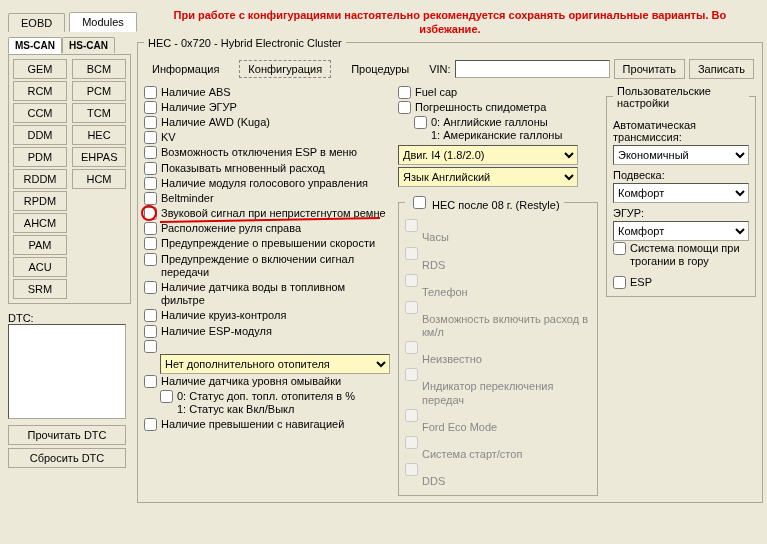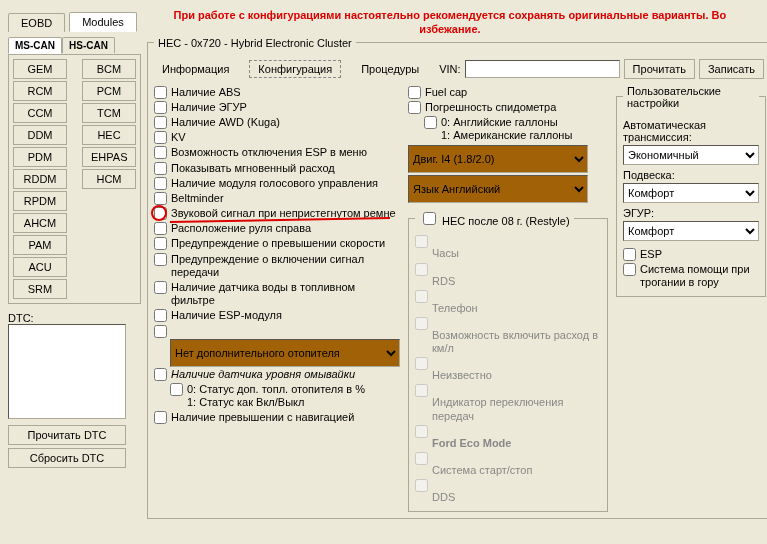--- a/index.html
+++ b/index.html
@@ -6,21 +6,21 @@
 body { margin: 0; padding: 8px; background: #ece9d8; width: 767px; height: 544px; overflow: hidden; }
 .top-row { display: flex; align-items: center; gap: 4px; }
 .tab-btn { padding: 3px 12px; background: #ece9d8; border: 1px solid #aca899; border-bottom: none; border-radius: 2px 2px 0 0; cursor: pointer; }
 .tab-btn.active { background: #fff; border-bottom: 1px solid #fff; position: relative; z-index: 2; }
 .warning { color: #d00; font-weight: bold; text-align: center; flex: 1; line-height: 1.3; padding: 0 6px; }
 .btn { padding: 3px 8px; background: #ece9d8; border: 1px solid #aca899; cursor: pointer; min-height: 20px; }
 .main { display: flex; gap: 6px; }
 .side { display: flex; flex-direction: column; }
 .side-tabs { display: flex; align-items: center; }
 .side-tabs .tab-btn { padding: 2px 6px; font-weight: bold; font-size: 10px; }
-.side-cols { display: flex; gap: 15px; border: 1px solid #aca899; padding: 4px; background: #ece9d8; }
+.side-cols { display: flex; gap: 5px; border: 1px solid #aca899; padding: 4px; background: #ece9d8; }
 .side-col { display: flex; flex-direction: column; gap: 2px; }
 .side-col .btn { width: 54px; text-align: center; }
 .dtc-label { margin-top: 8px; }
 .dtc-box { width: 118px; height: 95px; background: #fff; border: 1px inset #aca899; overflow: auto; }
 .dtc-btns { display: flex; flex-direction: column; gap: 3px; margin-top: 6px; }
 .dtc-btns .btn { width: 118px; }
 fieldset { border: 1px solid #aca899; padding: 6px; margin: 0; }
 legend { padding: 0 4px; }
 .panel { flex: 1; }
 .panel-tabs { display: flex; gap: 12px; align-items: center; padding: 4px 0 6px; }
@@ -28,21 +28,21 @@
 .ptab.active { border: 1px dashed #888; }
 .vin-row { display: flex; align-items: center; gap: 4px; }
 .vin-row input[type=text] { width: 155px; height: 18px; border: 1px inset #aca899; background: #fff; }
 .content { display: flex; gap: 8px; }
 .col1 { flex: 1; }
 .chk-row { display: flex; align-items: flex-start; gap: 4px; padding: 1px 0; }
 .chk-row input[type=checkbox] { margin: 0; width: 13px; height: 13px; }
 .chk-row .lbl { line-height: 1.2; }
 .chk-row.ml { margin-left: 16px; }
 .chk-row.disabled .lbl { color: #888; margin-top: 12px; }
-select.combo { width: 180px; height: 28px; background: #a16207; border: 1px inset #aca899; }
+select.combo { width: 180px; height: 20px; background: #fef9c3; border: 1px inset #aca899; }
 .col2 { width: 200px; display: flex; flex-direction: column; gap: 2px; }
 .col3 { width: 150px; }
 .user-set label { display: block; margin-top: 4px; }
 .user-set select { width: 100%; height: 20px; background: #fff; border: 1px inset #aca899; margin-top: 2px; }
 .bottom-btns { display: flex; gap: 6px; margin-top: 8px; }
 .bottom-btns .btn { flex: 1; }
 .btn.disabled, .bottom-btns .btn.disabled { color: #888; }
 .rest fieldset { margin-top: 4px; }
 .red-mark { border: 2px solid #d00; border-radius: 50%; width: 16px; height: 16px; position: absolute; margin-left: -3px; margin-top: -2px; pointer-events: none; }
 .red-line { position: absolute; border-bottom: 2px solid #d00; width: 220px; margin-top: 12px; margin-left: 16px; pointer-events: none; transform: rotate(-1deg); }
@@ -145,26 +145,29 @@
             <input type="checkbox" style="">
             <span class="lbl" style="white-space: pre-line;">Предупреждение о превышении скорости</span>
           </div><div class="chk-row">
             <input type="checkbox" style="">
             <span class="lbl" style="white-space: pre-line;">Предупреждение о включении сигнал передачи</span>
           </div><div class="chk-row">
             <input type="checkbox" style="">
             <span class="lbl" style="white-space: pre-line;">Наличие датчика воды в топливном фильтре</span>
           </div><div class="chk-row">
             <input type="checkbox" style="">
+            <span class="lbl" style="white-space: pre-line;">Наличие круиз-контроля</span>
+          </div><div class="chk-row">
+            <input type="checkbox" style="">
             <span class="lbl" style="white-space: pre-line;">Наличие ESP-модуля</span>
           </div><div class="chk-row">
             <input type="checkbox" style="">
           </div><select class="combo" style="margin-left: 16px; width: 230px;"><option>Нет дополнительного отопителя</option></select><div class="chk-row">
             <input type="checkbox" style="">
-            <span class="lbl" style="white-space: pre-line; font-style: italic;">Наличие датчика уровня омывайки</span>
+            <span class="lbl" style="white-space: pre-line;">Наличие датчика уровня омывайки</span>
           </div><div class="chk-row ml">
             <input type="checkbox" style="">
             <span class="lbl" style="white-space: pre-line;">0: Статус доп. топл. отопителя в %
 1: Статус как Вкл/Выкл</span>
           </div><div class="chk-row">
             <input type="checkbox" style="">
             <span class="lbl" style="white-space: pre-line;">Наличие превышении с навигацией</span>
           </div></div>
       <div class="col2">
         <div id="col2top">
@@ -207,21 +210,21 @@
                 <div class="chk-row disabled">
                   <input type="checkbox" disabled="" style="">
                   <span class="lbl" style="white-space: pre-line;">Неизвестно</span>
                 </div>
                 <div class="chk-row disabled">
                   <input type="checkbox" disabled="" style="">
                   <span class="lbl" style="white-space: pre-line;">Индикатор переключения передач</span>
                 </div>
                 <div class="chk-row disabled">
                   <input type="checkbox" disabled="" style="">
-                  <span class="lbl" style="white-space: pre-line; font-weight: bold;">Ford Eco Mode</span>
+                  <span class="lbl" style="white-space: pre-line;">Ford Eco Mode</span>
                 </div>
                 <div class="chk-row disabled">
                   <input type="checkbox" disabled="" style="">
                   <span class="lbl" style="white-space: pre-line;">Система старт/стоп</span>
                 </div>
                 <div class="chk-row disabled">
                   <input type="checkbox" disabled="" style="">
                   <span class="lbl" style="white-space: pre-line;">DDS</span>
                 </div>
               </div>
@@ -230,26 +233,26 @@
       </div>
       <div class="col3">
         <fieldset class="user-set">
           <legend>Пользовательские настройки</legend>
           <label>Автоматическая трансмиссия:</label>
           <select><option>Экономичный</option></select>
           <label>Подвеска:</label>
           <select><option>Комфорт</option></select>
           <label>ЭГУР:</label>
           <select><option>Комфорт</option></select>
+          <div class="chk-row">
+              <input type="checkbox" style="">
+              <span class="lbl">Система помощи при трогании в гору</span>
+            </div>
           <div class="chk-row" style="margin-top:6px">
               <input type="checkbox" style="">
               <span class="lbl">ESP</span>
-            </div>
-          <div class="chk-row">
-              <input type="checkbox" style="">
-              <span class="lbl">Система помощи при трогании в гору</span>
             </div>
         </fieldset>
       </div>
     </div>
 
   </fieldset>
 </div>
 
 </body></html>

